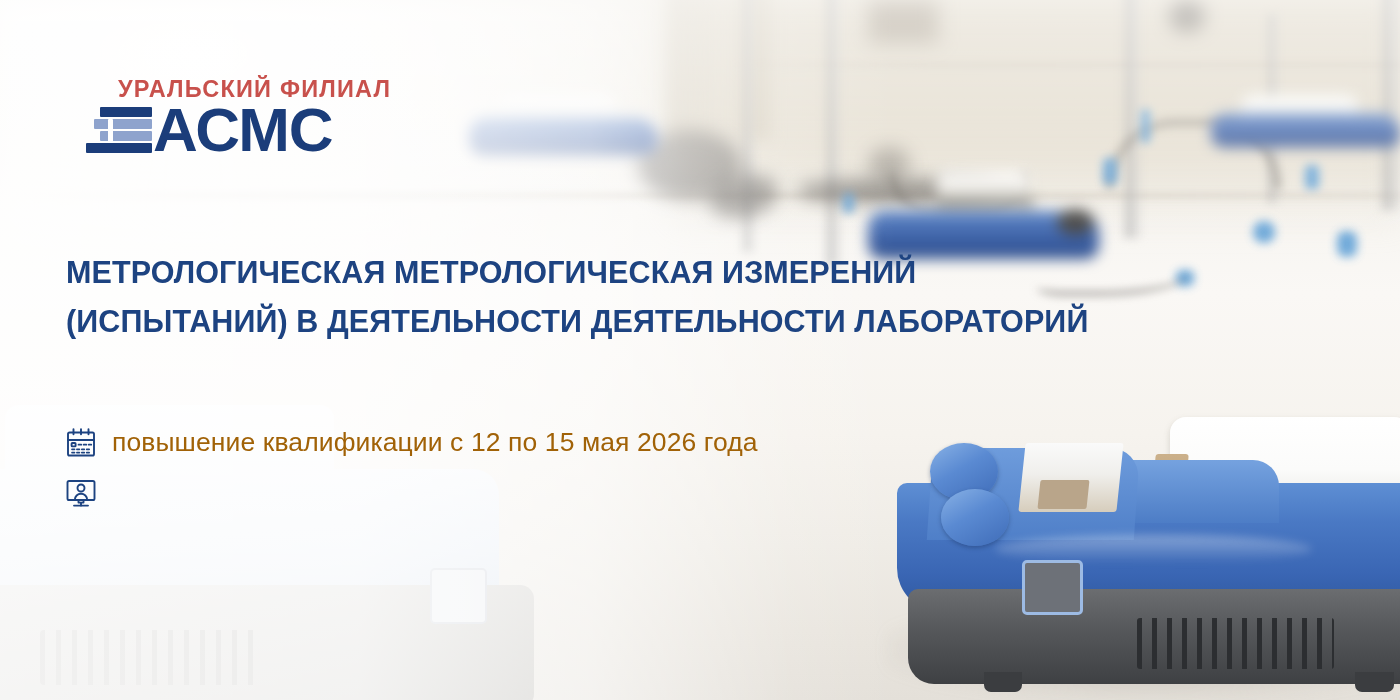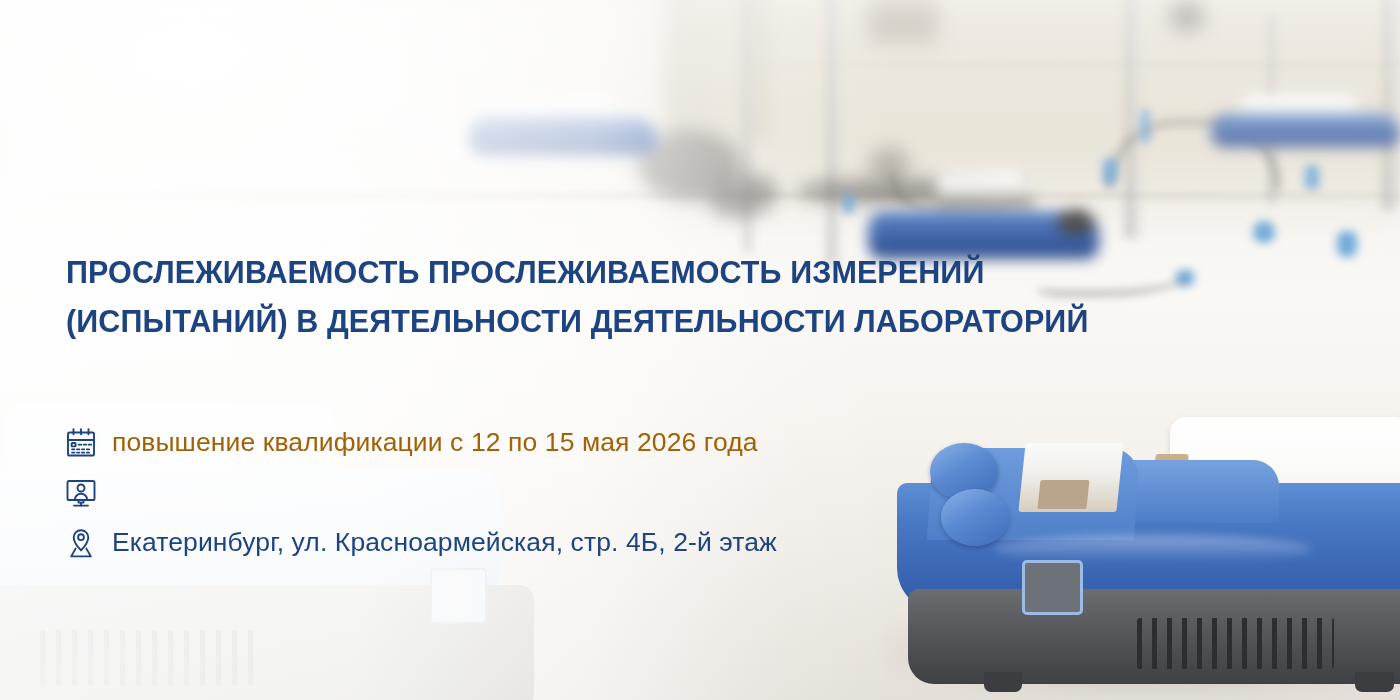--- a/index.html
+++ b/index.html
@@ -557,23 +557,36 @@
       <div class="fgr-knob k1"></div>
       <div class="fgr-knob k2"></div>
       <div class="fgr-base"></div>
       <div class="fgr-vents"></div>
       <div class="fgr-foot f1"></div>
       <div class="fgr-foot f2"></div>
       <div class="fgr-display"></div>
     </div>
   </div>
 
+  <div class="logo">
+    <div class="logo-top" style="color:#c8514c">УРАЛЬСКИЙ ФИЛИАЛ</div>
+    <div class="logo-main">
+      <span class="logo-bars">
+        <i class="b1"></i>
+          <i class="b2"></i>
+          <i class="b3"></i>
+          <i class="b4"></i>
+          <i class="notch"></i>
+      </span>
+      <span class="logo-word" style="color:#1b3d7a">АСМС</span>
+    </div>
+  </div>
 
   <div class="headline">
-    <div class="hl" style="color:#1d4381">ПРОСЛЕЖИВАЕМОСТЬ ПРОСЛЕЖИВАЕМОСТЬ ИЗМЕРЕНИЙ</div>
+    <div class="hl" style="color:#1d4381">МЕТРОЛОГИЧЕСКАЯ МЕТРОЛОГИЧЕСКАЯ ИЗМЕРЕНИЙ</div>
     <div class="hl" style="color:#1d4381">(ИСПЫТАНИЙ) В ДЕЯТЕЛЬНОСТИ ДЕЯТЕЛЬНОСТИ ЛАБОРАТОРИЙ</div>
   </div>
 
   <div class="info">
 
     <div class="info-row">
       <span class="info-icon">
         <svg width="34" height="34" viewBox="0 0 34 34" fill="none" stroke="#1d4381" stroke-width="1.9" stroke-linecap="round">
           <rect x="4" y="6.5" width="26" height="23" rx="1.6"></rect>
           <line x1="4" y1="14" x2="30" y2="14"></line>
@@ -603,26 +616,16 @@
           <rect x="3.5" y="5" width="27" height="19" rx="1.6"></rect>
           <circle cx="17" cy="12" r="3.5"></circle>
           <path d="M10.8 24c0-3.6 2.8-6.2 6.2-6.2s6.2 2.6 6.2 6.2"></path>
           <path d="M14.5 24h5v2.6h-5z"></path>
           <line x1="10" y1="29.6" x2="24" y2="29.6"></line>
           <line x1="17" y1="26.6" x2="17" y2="29.6"></line>
         </svg>
       </span>
     </div>
 
-    <div class="info-row">
-      <span class="info-icon">
-        <svg width="34" height="34" viewBox="0 0 34 34" fill="none" stroke="#1d4381" stroke-width="1.9" stroke-linecap="round" stroke-linejoin="round">
-          <path d="M17 4.2c-4.2 0-7.3 3.2-7.3 7.2 0 5.2 7.3 13 7.3 13s7.3-7.8 7.3-13c0-4-3.1-7.2-7.3-7.2z"></path>
-          <circle cx="17" cy="11.2" r="2.9"></circle>
-          <path d="M11.6 22.6L7.2 30.4h19.6l-4.4-7.8"></path>
-        </svg>
-      </span>
-      <span class="info-text" style="color:#1d4381">Екатеринбург, ул. Красноармейская, стр. 4Б, 2-й этаж</span>
-    </div>
 
 
   </div>
 </div>
 
 </body></html>

